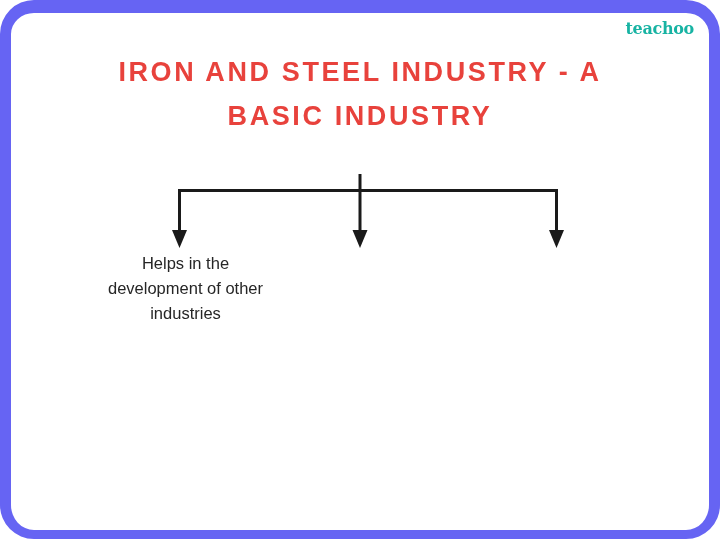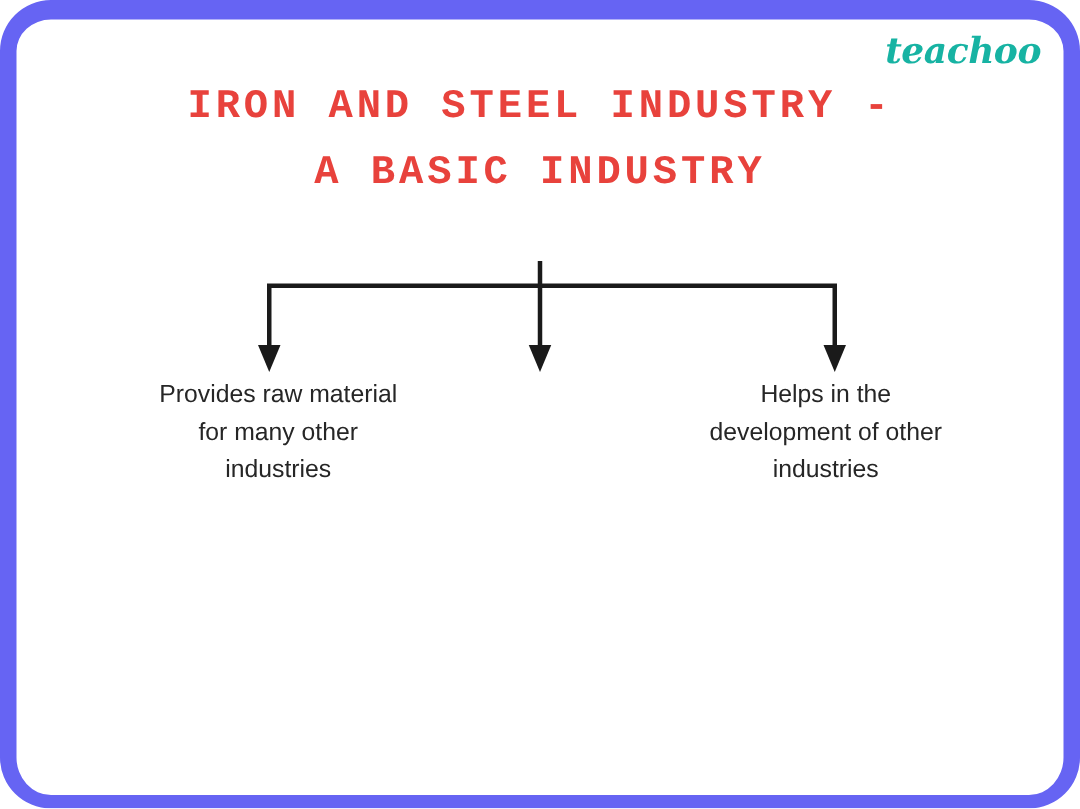--- a/index.html
+++ b/index.html
@@ -46,36 +46,35 @@
     height: 539px;
   }
 
   
   .logo {
     position: absolute;
     right: 26px;
     top: 19px;
     color: #17b3a3;
     font-family: "DejaVu Serif", serif;
-    font-style: italic;
     font-weight: bold;
-    font-size: 24px;
+    font-size: 16px;
     letter-spacing: -0.3px;
     white-space: nowrap;
   }
 
   
   .title {
     position: absolute;
     left: 110px;
     top: 50px;
     width: 500px;
     text-align: center;
     color: #e8423c;
-    font-family: Liberation Mono, monospace;
+    font-family: Liberation Sans, sans-serif;
     font-weight: bold;
     font-size: 27px;
     line-height: 44px;
     letter-spacing: 2.6px;
     text-transform: uppercase;
   }
 
   
   .connectors {
     position: absolute;
@@ -127,19 +126,18 @@
     <polygon points="179.5,248 172,230 187,230" fill="#1a1a1a"></polygon>
 
     <line x1="360" y1="190" x2="360" y2="236" stroke="#1a1a1a" stroke-width="3"></line>
     <polygon points="360,248 352.5,230 367.5,230" fill="#1a1a1a"></polygon>
 
     <line x1="556.5" y1="190" x2="556.5" y2="236" stroke="#1a1a1a" stroke-width="3"></line>
     <polygon points="556.5,248 549,230 564,230" fill="#1a1a1a"></polygon>
   </svg>
 
   <div class="leaves">
-    <div class="leaf">Provides raw material for many other industries</div>
     <div class="leaf">Helps in the development of other industries</div>
   </div>
 
   <div class="frame"></div>
 
 </div>
 
 </body></html>

